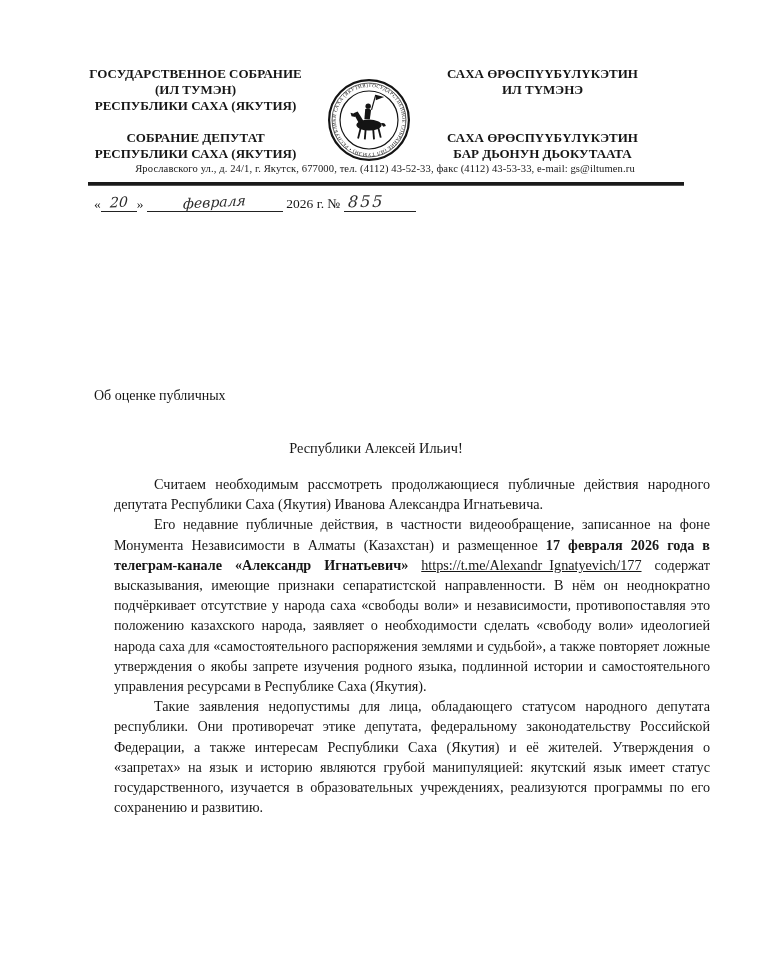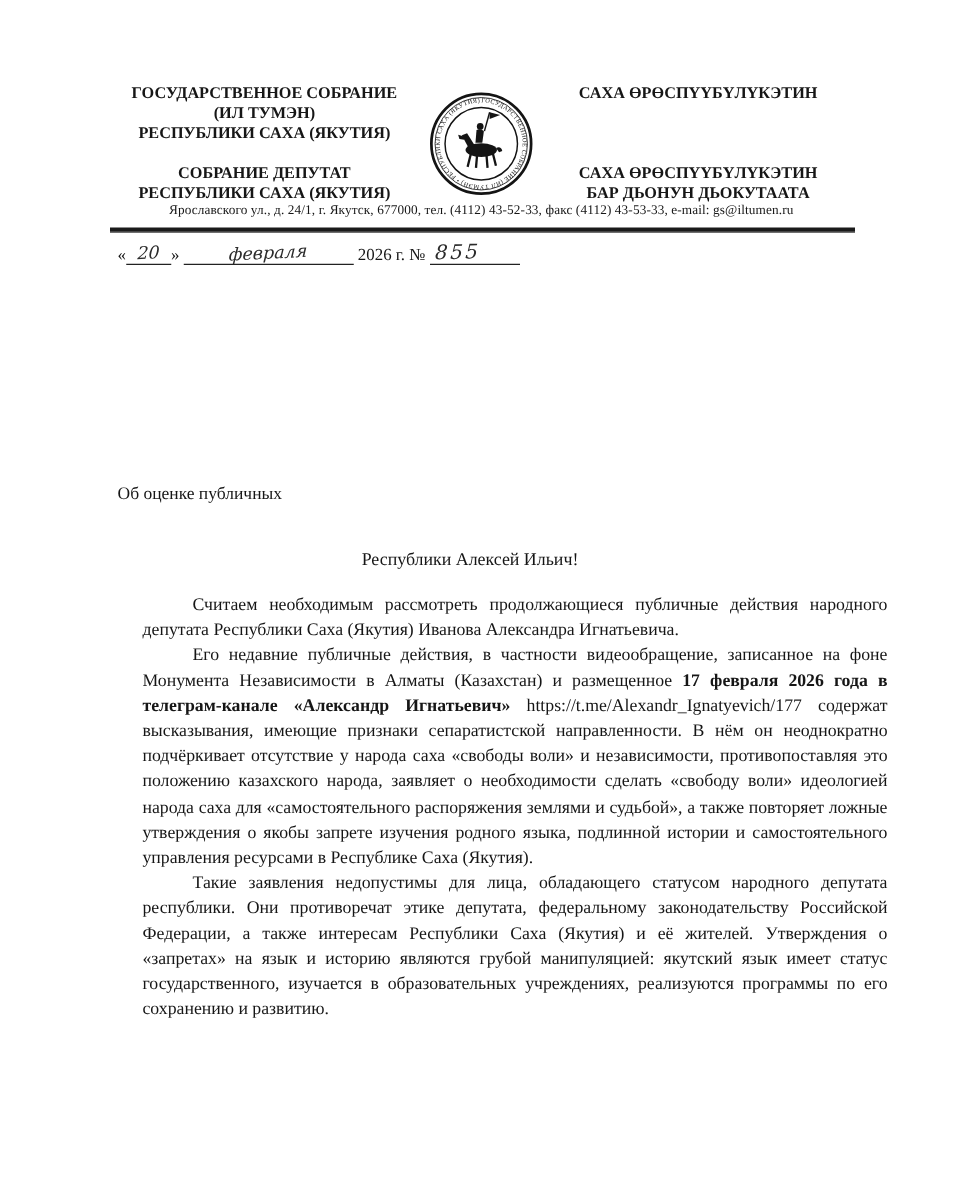--- a/index.html
+++ b/index.html
@@ -5,22 +5,22 @@
   * { margin:0; padding:0; box-sizing:border-box; }
   html,body { background:#e8e8e8; }
   body { font-family:"Liberation Serif", serif; color:#161616; }
   .page {
     position:relative; width:768px; height:960px; margin:0 auto;
     background:#ffffff; overflow:hidden;
   }
 
   
   .letterhead {
-    position:absolute; top:66px; left:88px; width:594px;
-    display:flex; justify-content:space-between; align-items:center;
+    position:absolute; top:66px; left:72px; width:594px;
+    display:flex; justify-content:space-between; align-items:flex-end;
   }
   .lh-col { width:247px; text-align:center; font-weight:bold; font-size:13px; line-height:16px; }
   .lh-group-top { min-height:64px; }
   .lh-seal { width:92px; display:flex; justify-content:center; padding-top:1px; }
   .seal-svg { width:84px; height:84px; }
 
   .address-line {
     position:absolute; top:163px; left:88px; width:594px;
     text-align:center; font-size:10.6px; letter-spacing:0.1px; white-space:nowrap;
   }
@@ -59,21 +59,21 @@
     text-align:center; font-size:14.3px;
   }
 
   
   .body-text {
     position:absolute; top:474px; left:90px; width:596px;
     font-size:14.2px; line-height:20.2px; text-align:justify;margin-left:24px;
   }
   .body-text p { text-indent:40px; }
   .bold { font-weight:bold; }
-  .doclink { }
+  .doclink { text-decoration:underline; }
 </style>
 </head>
 <body>
 
 <div class="page">
 
   <div class="letterhead">
     <div class="lh-col">
       <div class="lh-group-top">
         <div>ГОСУДАРСТВЕННОЕ СОБРАНИЕ</div>
@@ -111,20 +111,21 @@
           <path d="M45.5 37 q4 -2 7 1 l-1.5 11 l-6.5 0 z" stroke="none"></path>
           <line x1="53" y1="38" x2="58" y2="20" stroke-width="1.4"></line>
           <path d="M58 20 l10 2.5 l-10 4 z" stroke="none"></path>
         </g>
       </svg>
     </div>
 
     <div class="lh-col">
       <div class="lh-group-top">
         <div>САХА ӨРӨСПҮҮБҮЛҮКЭТИН</div>
+        <div>ИЛ ТҮМЭНЭ</div>
       </div>
       <div>
         <div>САХА ӨРӨСПҮҮБҮЛҮКЭТИН</div>
         <div>БАР ДЬОНУН ДЬОКУТААТА</div>
       </div>
     </div>
   </div>
 
   <div class="address-line">Ярославского ул., д. 24/1, г. Якутск, 677000,  тел. (4112) 43-52-33, факс (4112) 43-53-33, e-mail: gs@iltumen.ru</div>
   <div class="head-rule"></div>

